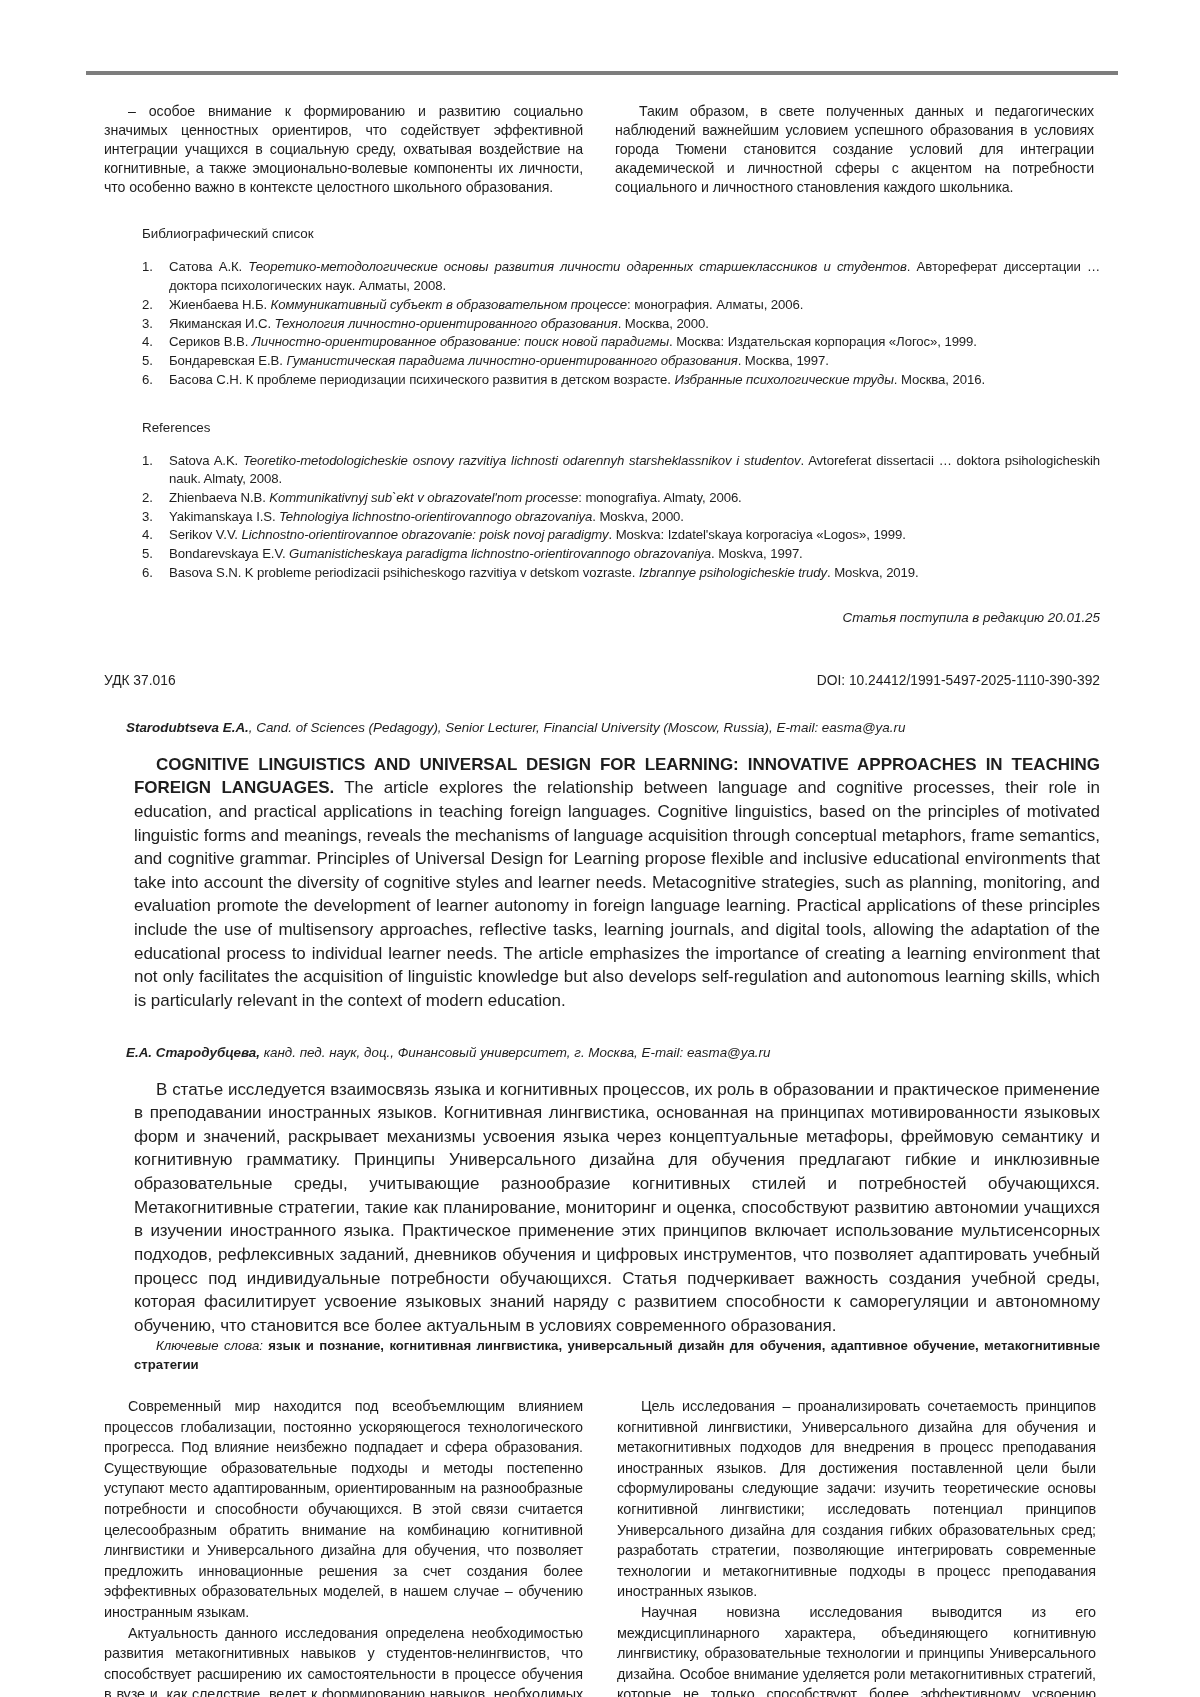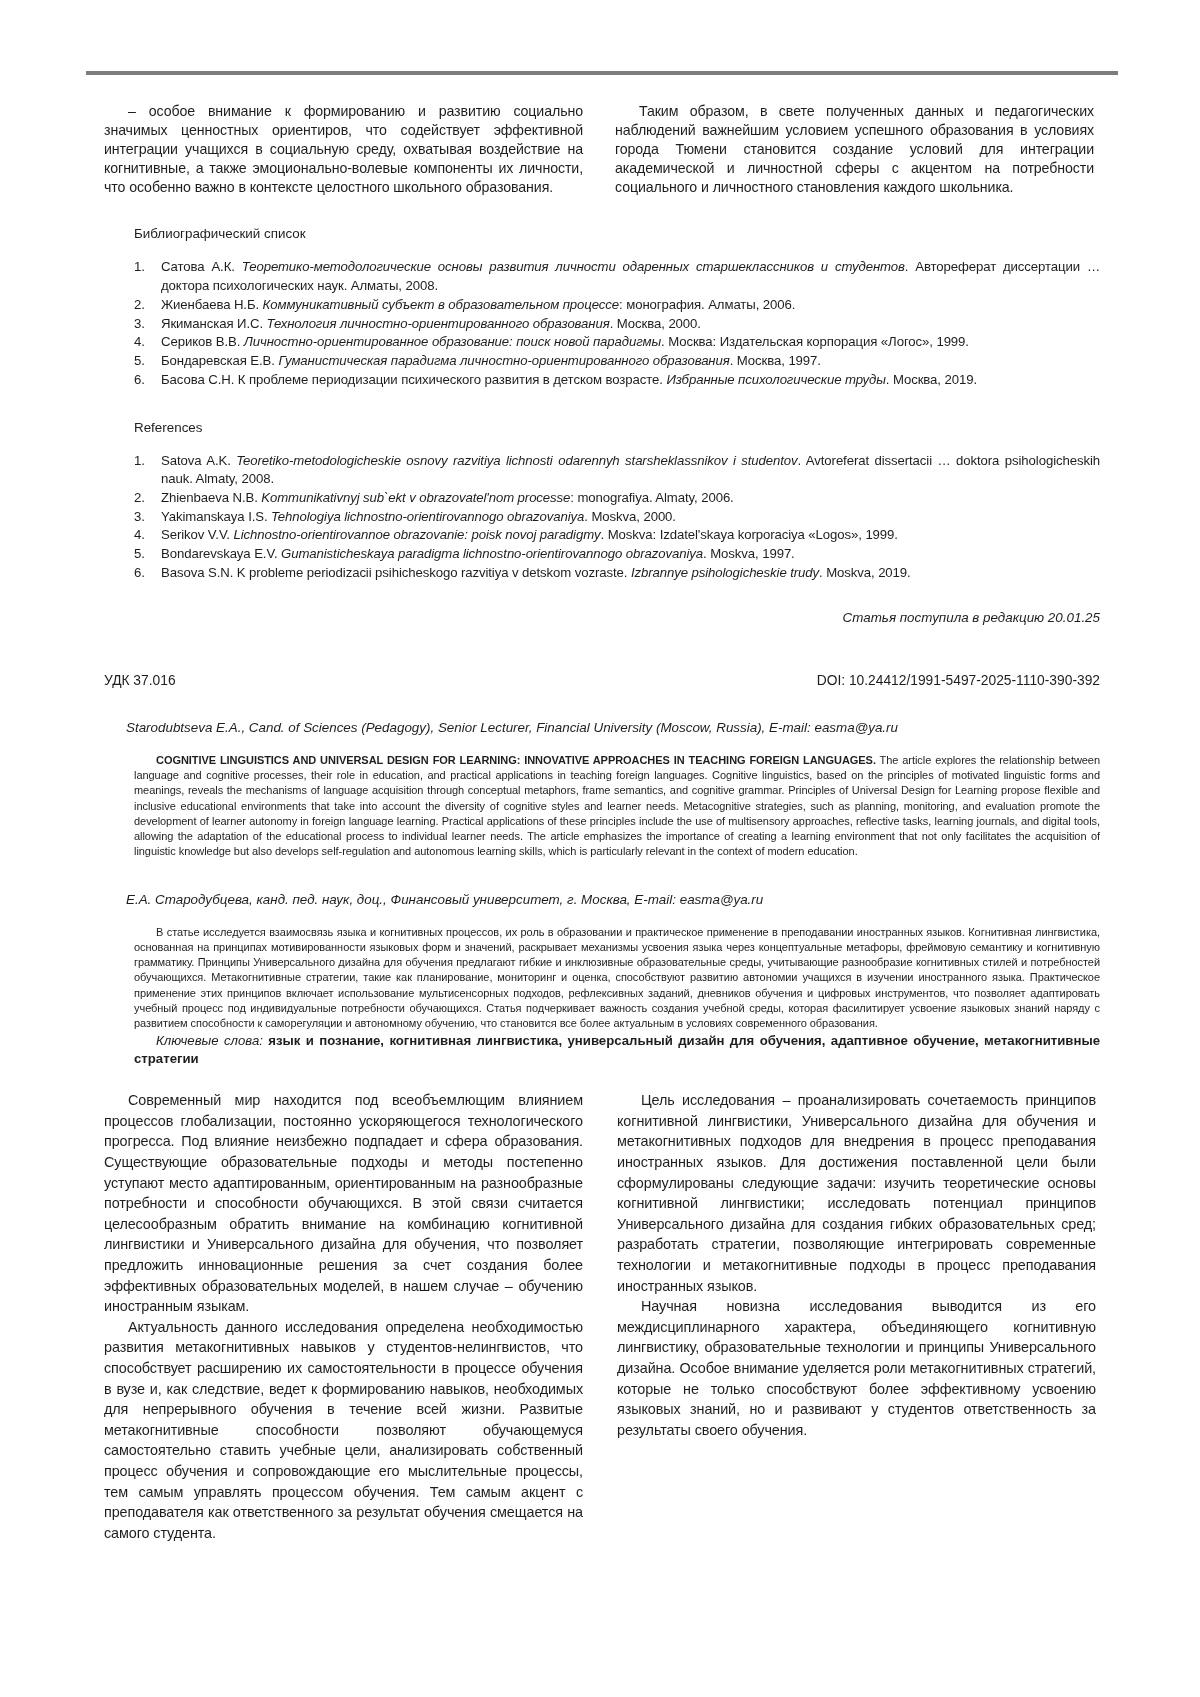--- a/index.html
+++ b/index.html
@@ -8,42 +8,42 @@
     color:#1e1e1e;font-family:"Liberation Sans","DejaVu Sans",sans-serif;
     -webkit-font-smoothing:antialiased;
   }
   .page{padding:62px 100px 0 104px;}
   
   .issn-line{text-align:center;font-size:15px;letter-spacing:.3px;color:#222;}
   .header-rule{height:4px;background:#7d7d7d;margin:9px -18px 0 -18px;}
   
   .b{font-weight:bold;}
   .i{font-style:italic;}
-  .bi{font-weight:normal;font-style:italic;}
+  .bi{font-weight:bold;font-style:italic;}
   p{margin:0;}
   .just{text-align:justify;}
   
   .two-col{display:flex;gap:32px;margin-top:27px;}
   .two-col .col{width:479px;}
   .intro-p{font-size:14.2px;line-height:1.33;text-indent:24px;text-align:justify;letter-spacing:-.1px;}
   
-  .section-indent{margin-left:30px;}
+  .section-indent{margin-left:38px;}
   .list-heading{font-size:13.4px;margin-top:30px;}
   .ref-list{margin-top:17px;}
   .ref-item{display:flex;font-size:13.2px;line-height:1.42;letter-spacing:-.1px;}
   .ref-num{flex:none;width:27px;}
   .ref-text{flex:1;}
   
   .received{margin-top:27px;text-align:right;font-size:13.4px;font-style:italic;}
   
   .meta-row{display:flex;justify-content:space-between;margin-top:48px;font-size:13.8px;gap:12px;}
   
   .annot{margin-left:30px;}
   .author-line{font-size:13.4px;margin-top:32px;text-indent:22px;}
-  .abstract{font-size:11px;line-height:1.39;text-align:justify;text-indent:22px;margin-top:18px;letter-spacing:-.05px;}
+  .abstract{font-size:17px;line-height:1.39;text-align:justify;text-indent:22px;margin-top:18px;letter-spacing:-.05px;}
   .kw-line{font-size:13.2px;line-height:1.39;text-align:justify;text-indent:22px;}
   
   .main-title{margin-left:30px;margin-top:30px;}
   .main-title .tline{
     font-weight:bold;font-size:38px;line-height:1.26;white-space:nowrap;
     transform:scaleX(0.56);transform-origin:0 50%;letter-spacing:0;
   }
   
   .body-cols{display:flex;gap:34px;margin-top:22px;}
   .body-cols .col{width:479px;}
@@ -83,21 +83,21 @@
         <div class="ref-item">
           <span class="ref-num">4.</span>
           <span class="ref-text just"><span>Сериков В.В. </span><span class="i">Личностно-ориентированное образование: поиск новой парадигмы</span><span>. Москва: Издательская корпорация «Логос», 1999.</span></span>
         </div>
         <div class="ref-item">
           <span class="ref-num">5.</span>
           <span class="ref-text just"><span>Бондаревская Е.В. </span><span class="i">Гуманистическая парадигма личностно-ориентированного образования</span><span>. Москва, 1997.</span></span>
         </div>
         <div class="ref-item">
           <span class="ref-num">6.</span>
-          <span class="ref-text just"><span>Басова С.Н. К проблеме периодизации психического развития в детском возрасте. </span><span class="i">Избранные психологические труды</span><span>. Москва, 2019.</span></span>
+          <span class="ref-text just"><span>Басова С.Н. К проблеме периодизации психического развития в детском возрасте. </span><span class="i">Избранные психологические труды</span><span>. Москва, 2016.</span></span>
         </div>
       </div>
   </div>
 
   <div class="section-indent">
     <div class="list-heading">References</div>
     <div class="ref-list">
         <div class="ref-item">
           <span class="ref-num">1.</span>
           <span class="ref-text just"><span>Satova A.K. </span><span class="i">Teoretiko-metodologicheskie osnovy razvitiya lichnosti odarennyh starsheklassnikov i studentov</span><span>. Avtoreferat dissertacii … doktora psihologicheskih nauk. Almaty, 2008.</span></span>

